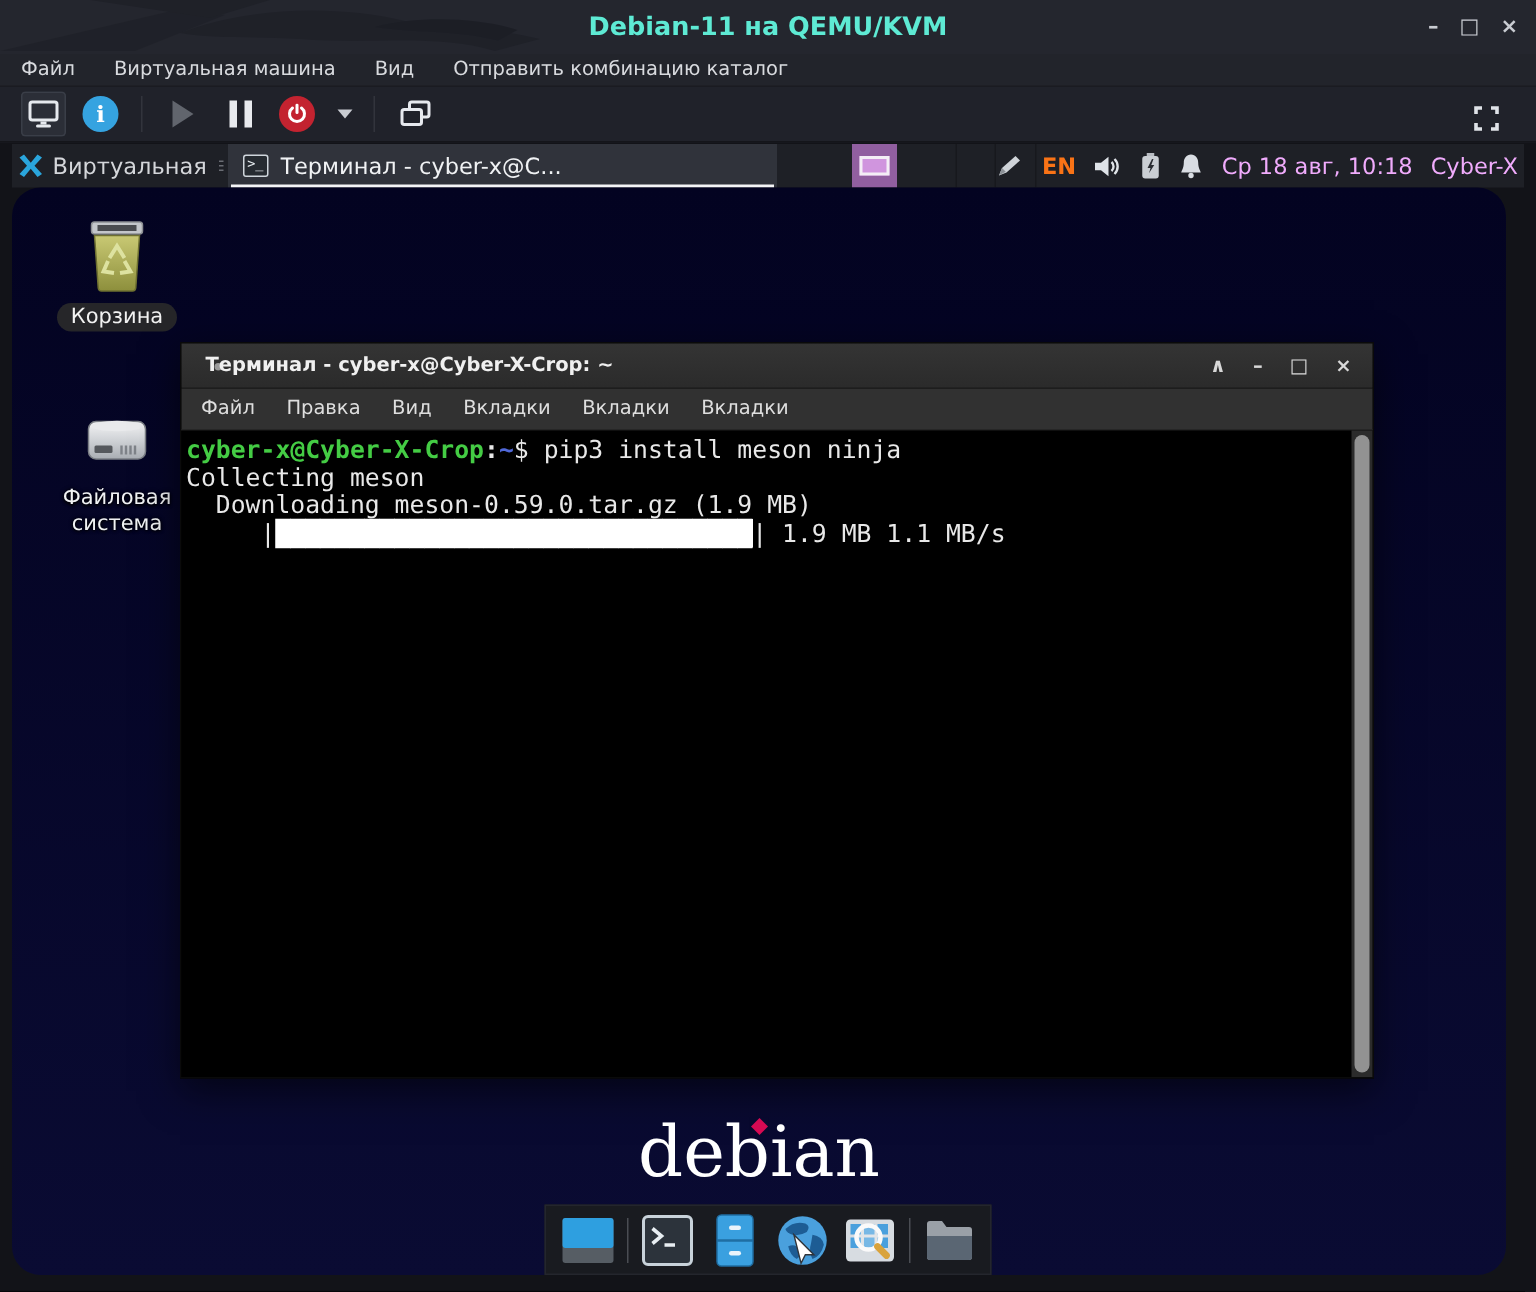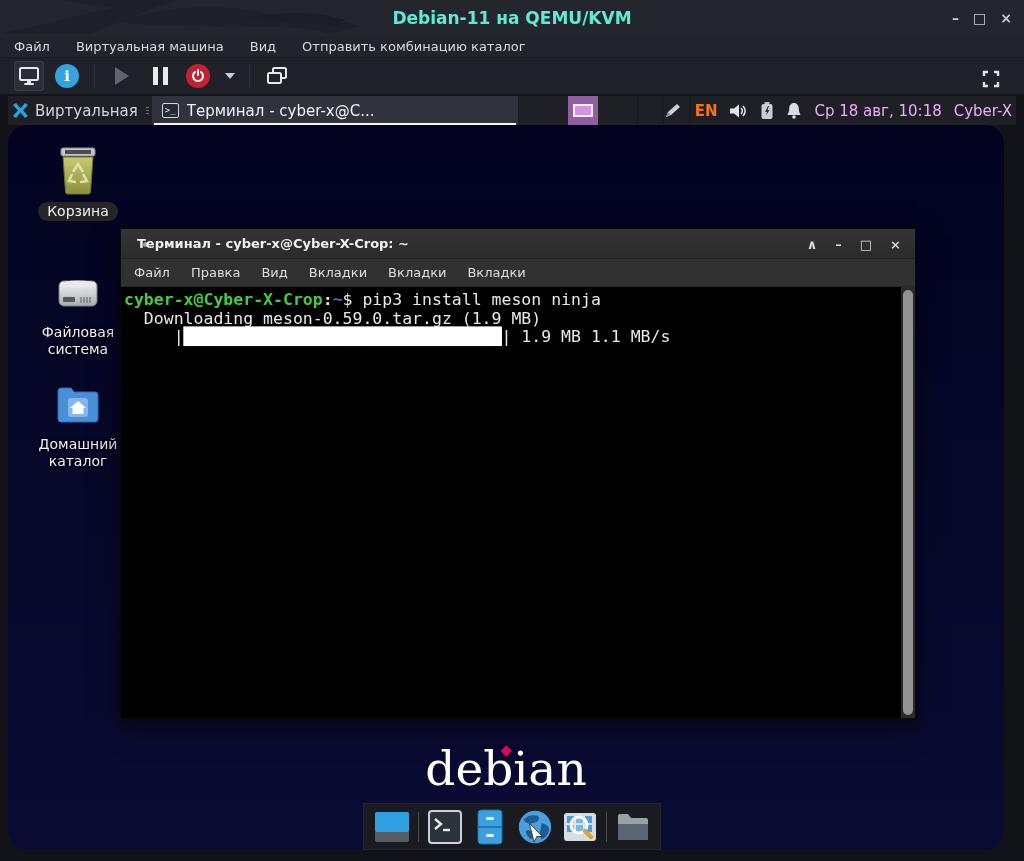--- a/index.html
+++ b/index.html
@@ -275,31 +275,20 @@
               <line x1="36" y1="28" x2="36" y2="34"></line>
           </g>
           <rect x="9" y="28" width="12" height="5" rx="1" fill="#55585d"></rect>
         </svg>
         <div class="lbl">
           <div>Файловая</div>
           <div>система</div>
         </div>
       </div>
 
-      <div class="dicon" style="left:20px; top:256px;">
-        <svg class="ic" width="48" height="48" viewBox="0 0 48 48">
-          <path d="M4 10 Q4 7 7 7 H17 L20 11 H41 Q44 11 44 14 V38 Q44 41 41 41 H7 Q4 41 4 38 Z" fill="#4a90d9" stroke="#2f6db3" stroke-width="1"></path>
-          <rect x="14" y="17" width="20" height="19" rx="3" fill="#85b8ea"></rect>
-          <path d="M24 20 L32 27 H29.5 V33 H18.5 V27 H16 Z" fill="#ffffff"></path>
-        </svg>
-        <div class="lbl">
-          <div>Домашний</div>
-          <div>каталог</div>
-        </div>
-      </div>
 
       <div class="termwin">
         <div class="term-titlebar">
           <span class="term-dot"></span>
           <div class="term-title">Терминал - cyber-x@Cyber-X-Crop: ~</div>
           <div class="term-controls">
             <span>∧</span>
             <span>–</span>
             <span>□</span>
             <span>×</span>
@@ -309,20 +298,21 @@
           <span class="mitem">Файл</span>
           <span class="mitem">Правка</span>
           <span class="mitem">Вид</span>
           <span class="mitem">Вкладки</span>
           <span class="mitem">Вкладки</span>
           <span class="mitem">Вкладки</span>
         </div>
         <div class="term-body">
           <div class="term-text">
             <div class="tline"><span class="p-user">cyber-x@Cyber-X-Crop</span><span class="p-colon">:</span><span class="p-path">~</span><span>$ pip3 install meson ninja</span></div>
+            <div class="tline">Collecting meson</div>
             <div class="tline">  Downloading meson-0.59.0.tar.gz (1.9 MB)</div>
             <div class="tline"><span>     |</span><span class="bar">████████████████████████████████</span><span>| 1.9 MB 1.1 MB/s</span></div>
           </div>
           <div class="term-scroll">
             <div class="term-thumb"></div>
           </div>
         </div>
       </div>
 
       <div class="logo">

